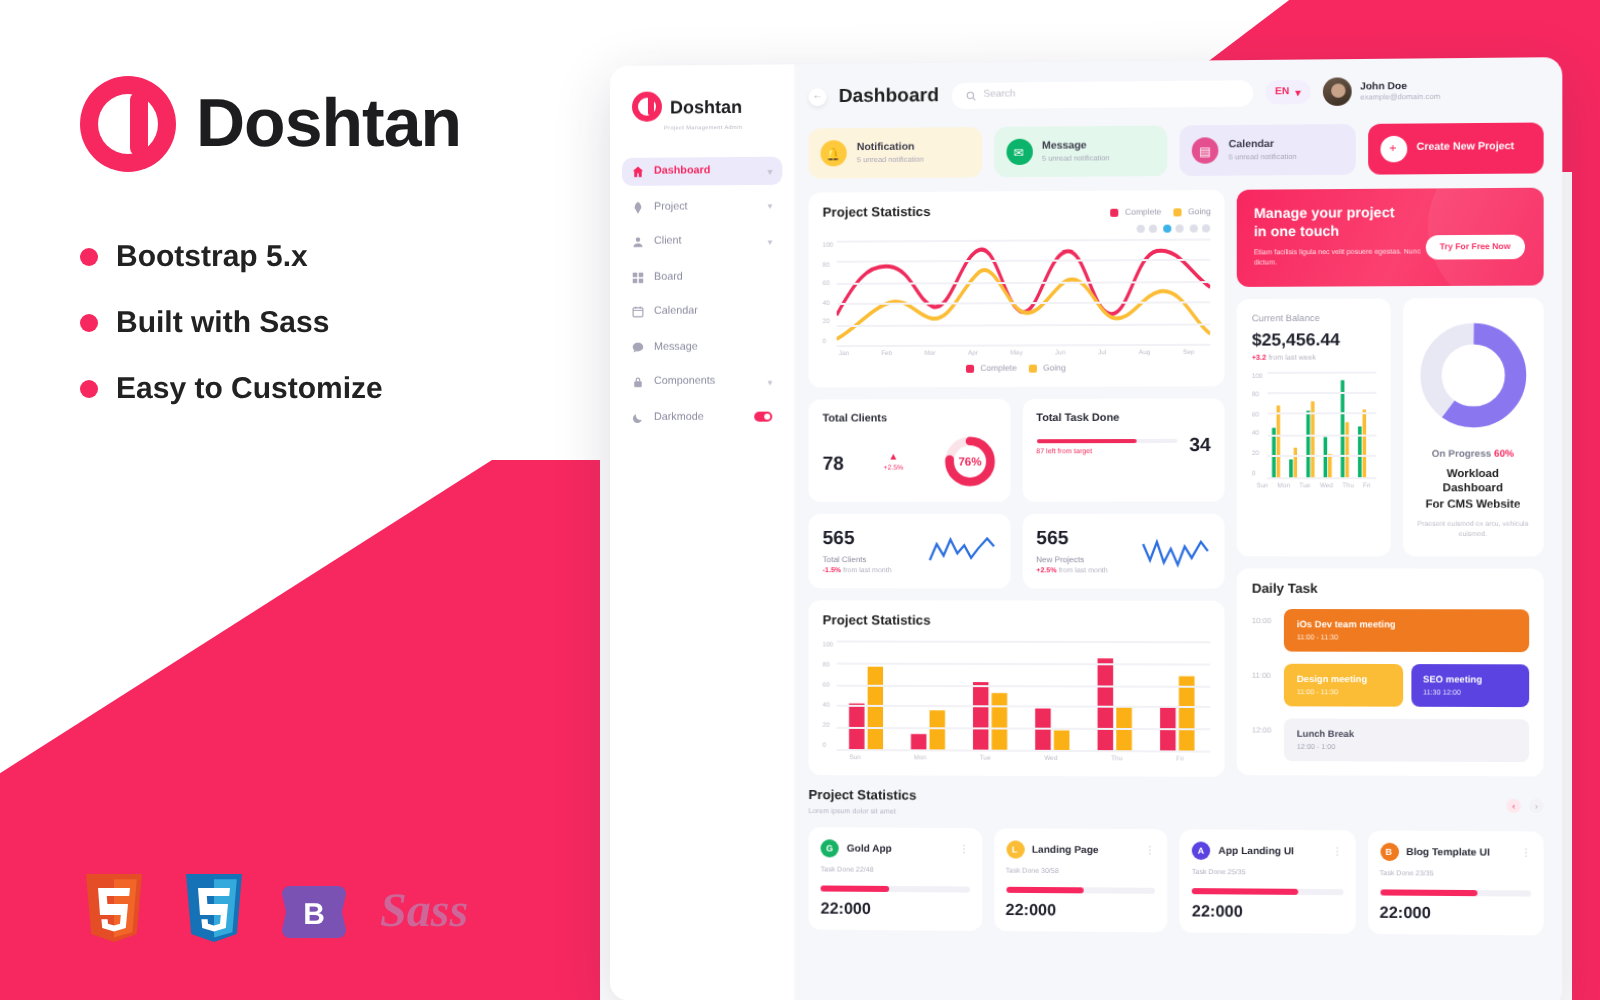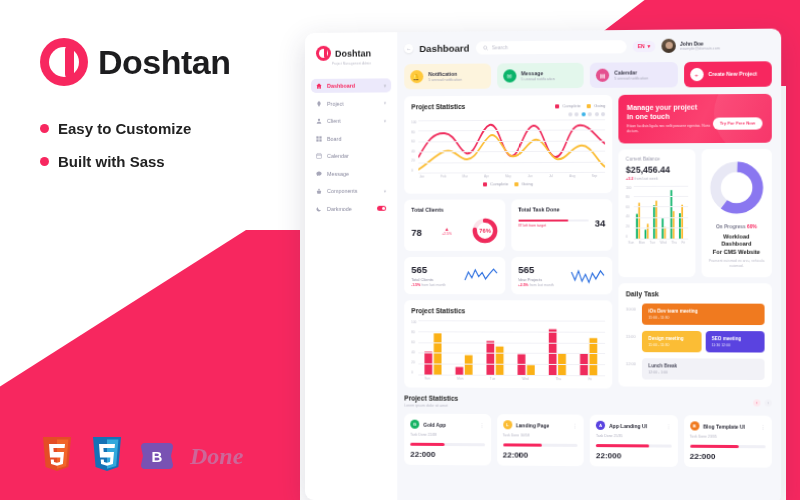--- a/index.html
+++ b/index.html
@@ -304,25 +304,29 @@
 <div class="promo">
   <div class="brand-row">
     <div class="brand-mark"></div>
     <div class="brand-name">Doshtan</div>
   </div>
   <div class="promo-title">
   </div>
   <div class="promo-list">
     <div class="promo-item">
       <span class="promo-dot"></span>
-      <span>Easy to Customize</span>
+      <span>Bootstrap 5.x</span>
     </div>
     <div class="promo-item">
       <span class="promo-dot"></span>
       <span>Built with Sass</span>
+    </div>
+    <div class="promo-item">
+      <span class="promo-dot"></span>
+      <span>Easy to Customize</span>
     </div>
   </div>
 </div>
 
 <div class="tech-row">
   <span class="badge">
     <svg width="34" height="38" viewBox="0 0 34 38">
       <path d="M3 0h28l-2.6 30L17 34 5.6 30z" fill="#e44d26"></path>
       <path d="M17 2.6v29.1l9.2-2.6L28.4 2.6z" fill="#f16529"></path>
       <path d="M9 7h16l-.4 4H13.4l.3 4H24l-1.1 12-5.9 1.7-5.9-1.7-.4-4.4h3.1l.2 2.3 3 .8 3-.8.4-4.4H10z" fill="#fff"></path>
@@ -334,21 +338,21 @@
       <path d="M17 2.6v29.1l9.2-2.6L28.4 2.6z" fill="#33a9dc"></path>
       <path d="M9 7h16l-.4 4H13.4l.3 4H24l-1.1 12-5.9 1.7-5.9-1.7-.4-4.4h3.1l.2 2.3 3 .8 3-.8.4-4.4H10z" fill="#fff"></path>
     </svg>
   </span>
   <span class="badge">
     <svg width="34" height="38" viewBox="0 0 34 38">
       <path d="M5 6h24a4 4 0 0 1 4 4l-2 9 2 9a4 4 0 0 1-4 4H5a4 4 0 0 1-4-4l2-9-2-9a4 4 0 0 1 4-4z" fill="#7952b3"></path>
       <text x="17" y="25" font-family="Liberation Sans, sans-serif" font-size="15" font-weight="bold" fill="#fff" text-anchor="middle">B</text>
     </svg>
   </span>
-  <span class="sass-mark">Done</span>
+  <span class="sass-mark">Sass</span>
 </div>
 
 <div class="window">
   <div class="win-inner">
 
     <aside class="sidebar">
       <div class="side-brand">
         <span class="side-mark"></span>
         <span class="side-name">Doshtan</span>
       </div>

